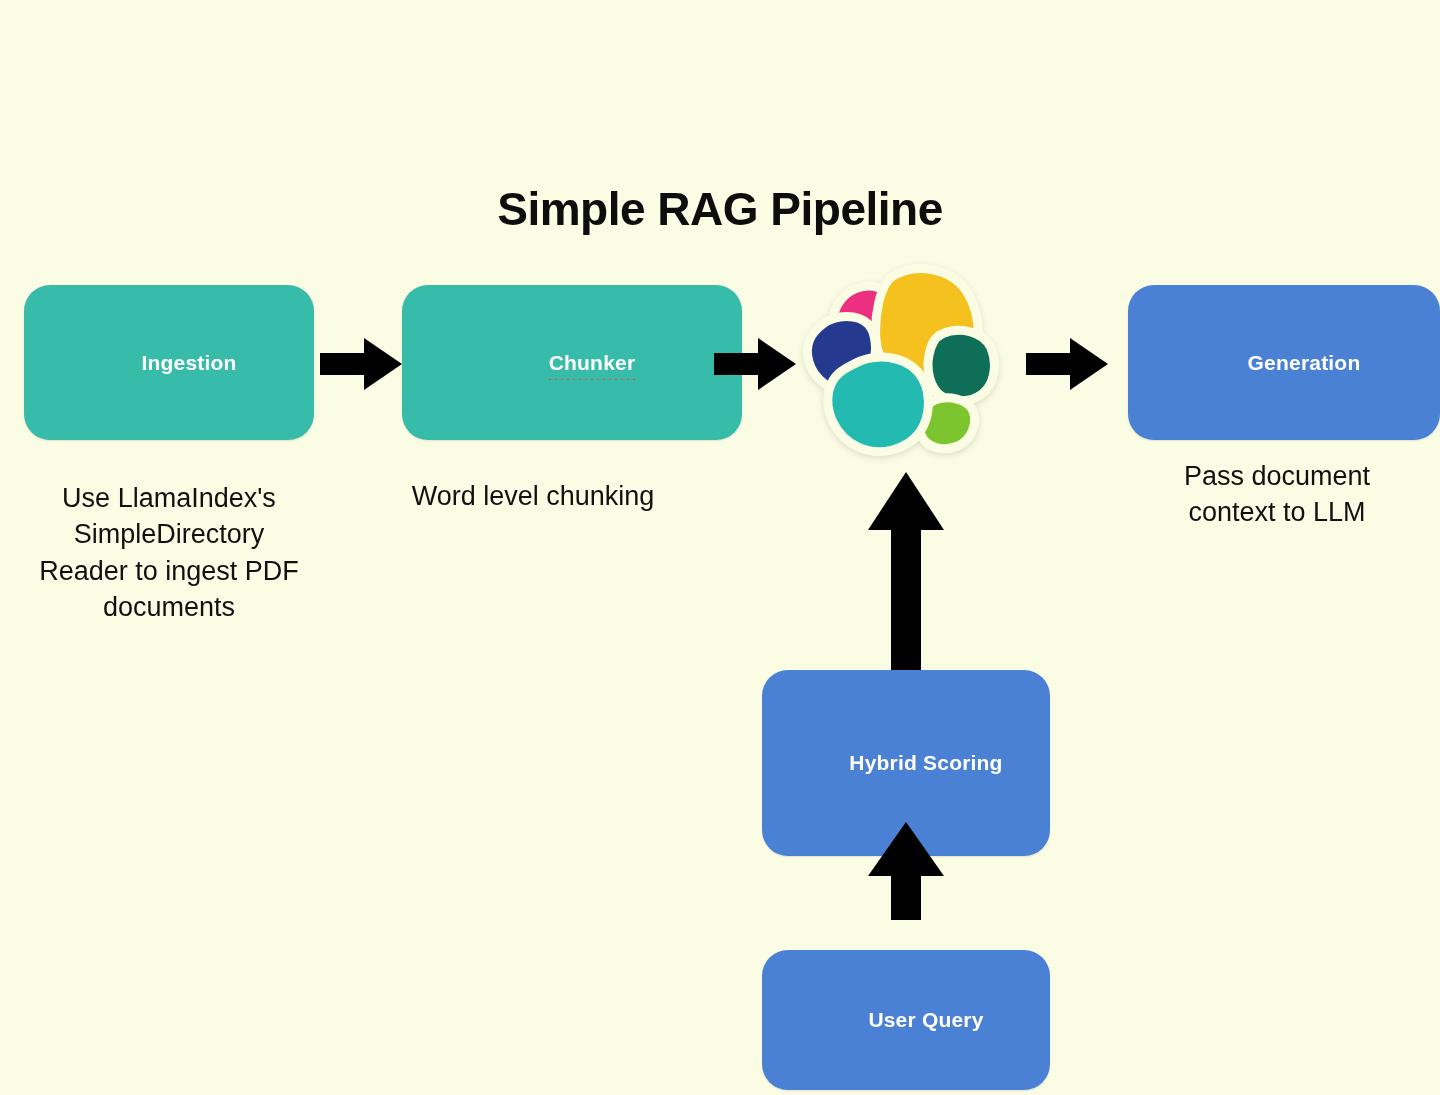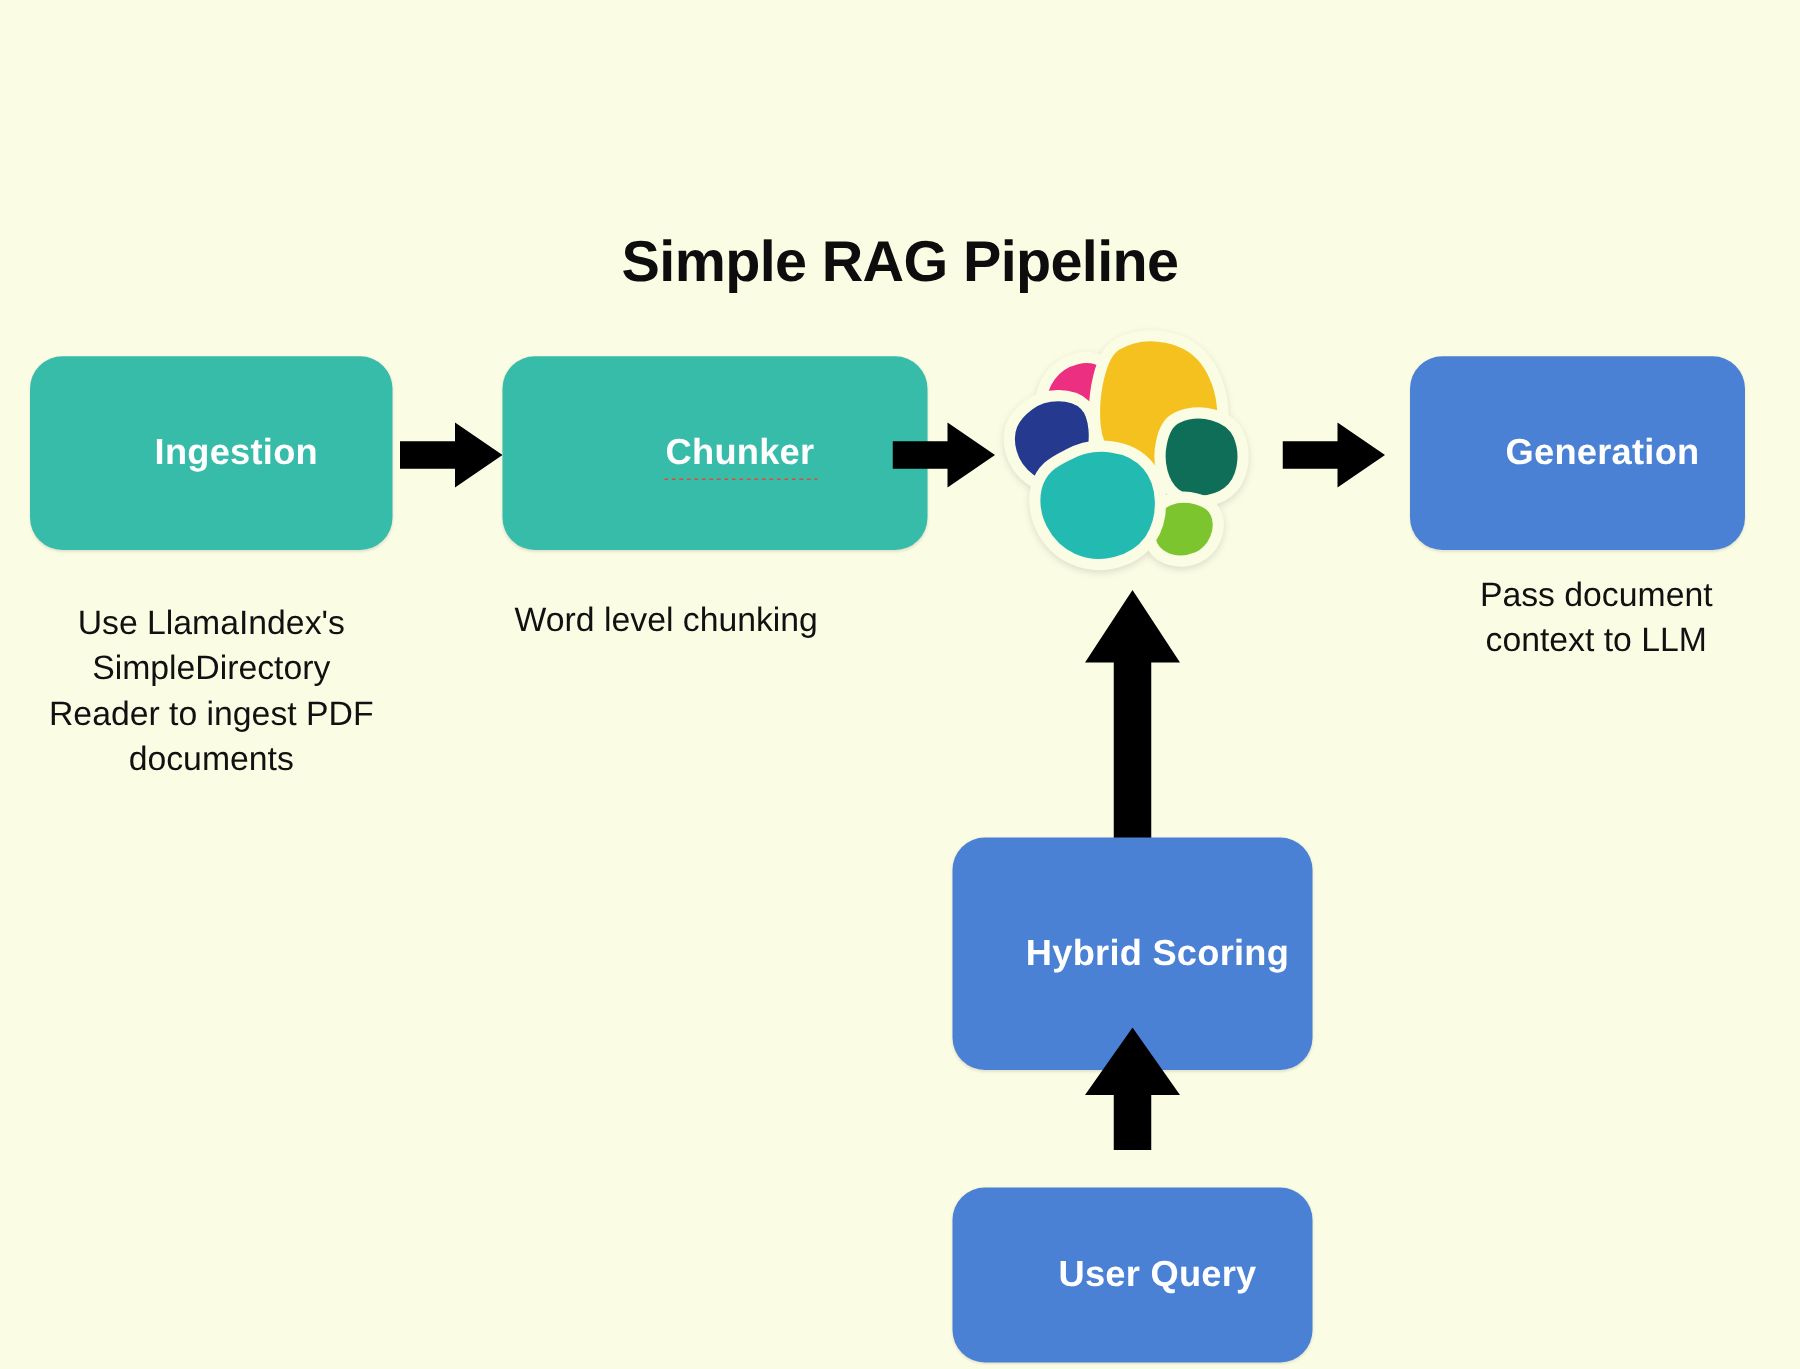--- a/index.html
+++ b/index.html
@@ -34,21 +34,21 @@
   }
 
   
   .node {
     border-radius: 26px;
     display: flex;
     align-items: center;
     justify-content: center;
     color: #ffffff;
     font-weight: bold;
-    font-size: 29px;
+    font-size: 21px;
     letter-spacing: 0.2px;
     box-sizing: border-box;
     box-shadow: 0 1px 2px rgba(0,0,0,0.10);
     padding-left: 40px;
   }
   .node.teal  { background: #38bcaa; }
   .node.blue  { background: #4a81d4; }
 
   .node-label { position: relative; display: inline-block; }
   .spell-underline::after {
@@ -134,21 +134,21 @@
       </g>
     </svg>
   </div>
 
   <div class="abs" style="left:1026px; top:336px;">
     <svg class="arrow-right" width="82" height="56" viewBox="0 0 82 56">
       <polygon points="0,17 44,17 44,2 82,28 44,54 44,39 0,39" fill="#000000"></polygon>
     </svg>
   </div>
 
-  <div class="abs node blue" style="left:1128px; top:285px; width:268px; height:155px;">
+  <div class="abs node blue" style="left:1128px; top:285px; width:312px; height:155px;">
     <span class="node-label">Generation</span>
   </div>
 
   <div class="abs caption" style="left:8px; top:480px; width:322px;">Use LlamaIndex's
 SimpleDirectory
 Reader to ingest PDF
 documents</div>
 
   <div class="abs caption" style="left:1132px; top:458px; width:290px;">Pass document
 context to LLM</div>

